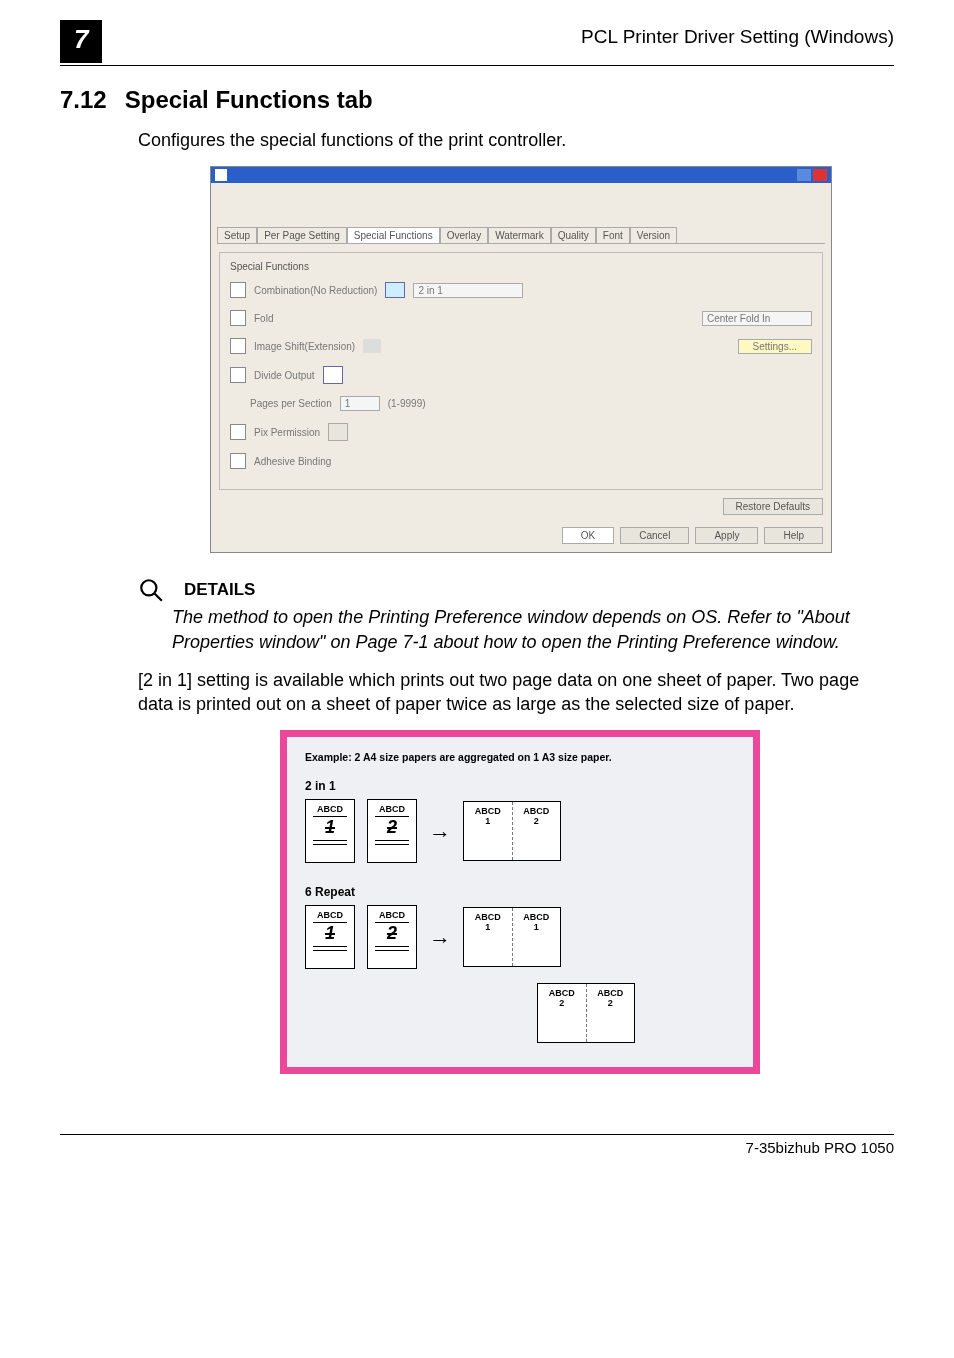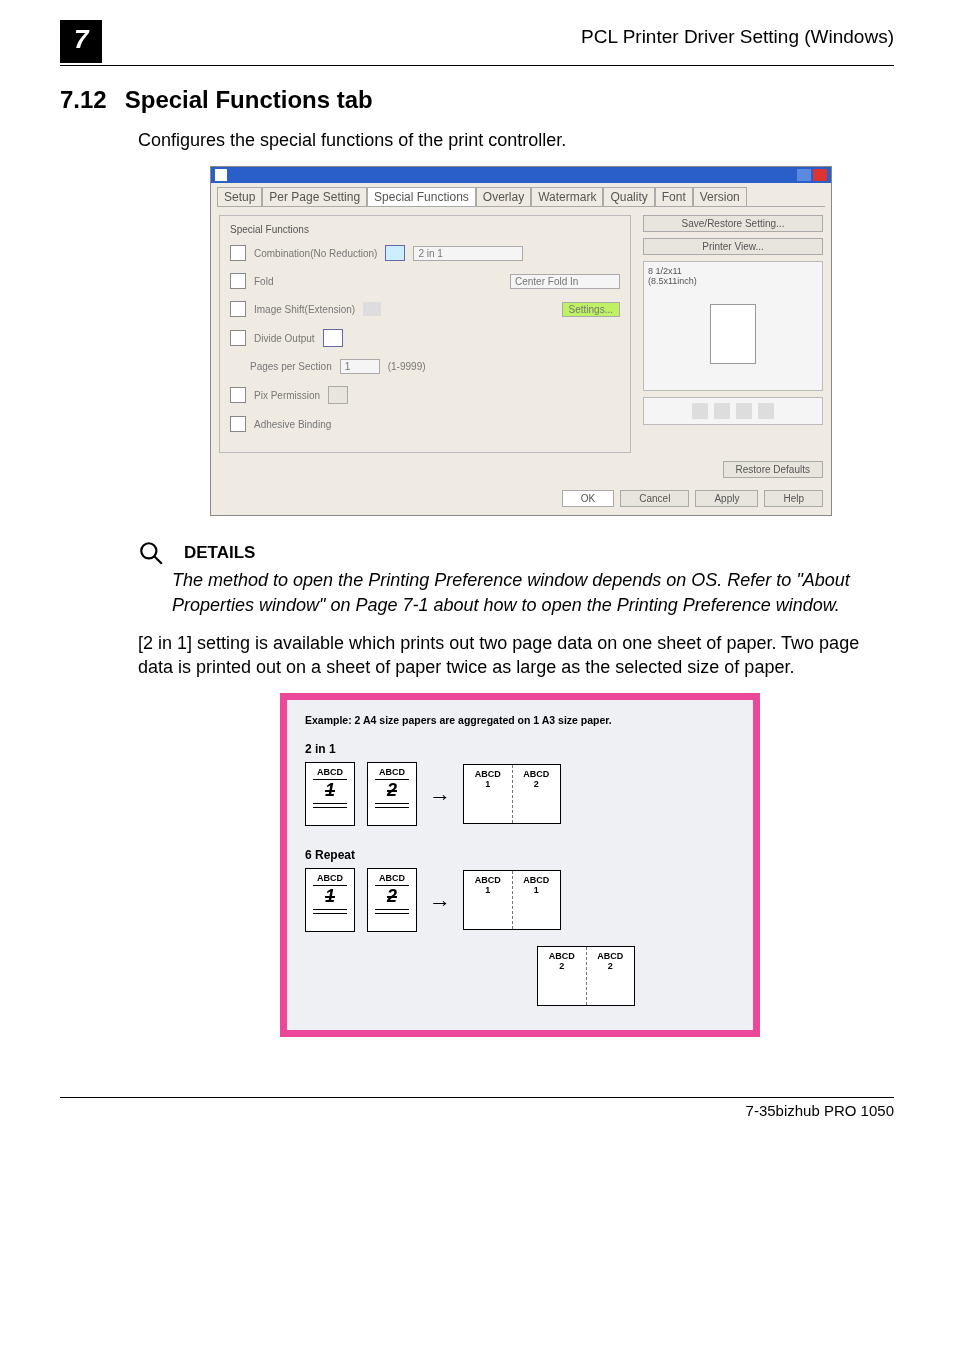--- a/index.html
+++ b/index.html
@@ -76,39 +76,40 @@
     display: flex;
     gap: 0;
     margin: 4px 6px 0 6px;
     border-bottom: 1px solid #aaa;
   }
   .dialog-tabs span {
     padding: 2px 6px;
     border: 1px solid #aaa;
     border-bottom: none;
     background: #efebe2;
-    font-size: 12px;
+    font-size: 10px;
+    margin-top: 40px;
   }
   .dialog-tabs span.active { background: #fff; }
   .dialog-body {
     display: flex;
     padding: 8px;
     gap: 12px;
     background:#efebe2;
   }
   .dialog-left {
     flex: 1;
     border: 1px solid #bbb;
     padding: 8px 10px;
     background:#efebe2;
   }
   .dl-row { display:flex; align-items:center; gap:8px; margin-bottom:12px; color:#777;}
   .dl-row .box { width:14px; height:14px; border:1px solid #888; background:#fff;}
   .dl-row .field { border:1px solid #aaa; background:#f5f5f5; padding:1px 4px; min-width:100px; font-size:10px;}
-  .dl-row .btn { border:1px solid #aaa; background:#bef264; padding:1px 6px; font-size:10px;}
+  .dl-row .btn { border:1px solid #aaa; background:#fef9c3; padding:1px 14px; font-size:10px;}
   .dl-row .icon-mini { width:18px; height:14px; background:#cceeff; border:1px solid #66a;}
   .dialog-right { width: 180px; display:flex; flex-direction:column; gap:6px; }
   .dialog-right .widebtn { border:1px solid #aaa; background:#e8e5dc; padding:2px; text-align:center; font-size:10px;}
   .dialog-right .preview { border:1px solid #bbb; background:#f5f5f5; height:120px; padding:4px; font-size:9px;}
   .dialog-right .iconbar { border:1px solid #bbb; background:#f5f5f5; height:26px; display:flex; align-items:center; justify-content:center; gap:6px;}
   .iconbar i { width:16px; height:16px; background:#ddd; display:inline-block;}
   .dialog-footer { display:flex; justify-content:flex-end; gap:6px; padding:6px 8px 8px 8px;}
   .dialog-footer .btn { border:1px solid #aaa; background:#e8e5dc; padding:2px 18px; font-size:10px;}
   .dialog-footer .btn.ok { background:#fff; }
   .restore-under { display:flex; justify-content:flex-end; padding:0 8px 6px 8px;}
@@ -256,35 +257,20 @@
           <span>Pix Permission</span>
           <span style="width:18px;height:16px;background:#e8e5dc;border:1px solid #aaa;"></span>
         </div>
 
         <div class="dl-row">
           <span class="box"></span>
           <span>Adhesive Binding</span>
         </div>
       </div>
 
-      <div class="dialog-right">
-        <div class="widebtn">Save/Restore Setting...</div>
-        <div class="widebtn">Printer View...</div>
-        <div class="preview">
-          <div>8 1/2x11</div>
-          <div>(8.5x11inch)</div>
-          <div style="margin:18px auto 0 auto; width:44px;height:58px;border:1px solid #999;background:#fff;"></div>
-        </div>
-        <div class="iconbar">
-          <i></i>
-          <i></i>
-          <i></i>
-          <i></i>
-        </div>
-      </div>
     </div>
     <div class="restore-under">
       <span class="btn">Restore Defaults</span>
     </div>
     <div class="dialog-footer">
       <span class="btn ok">OK</span>
       <span class="btn">Cancel</span>
       <span class="btn">Apply</span>
       <span class="btn">Help</span>
     </div>

